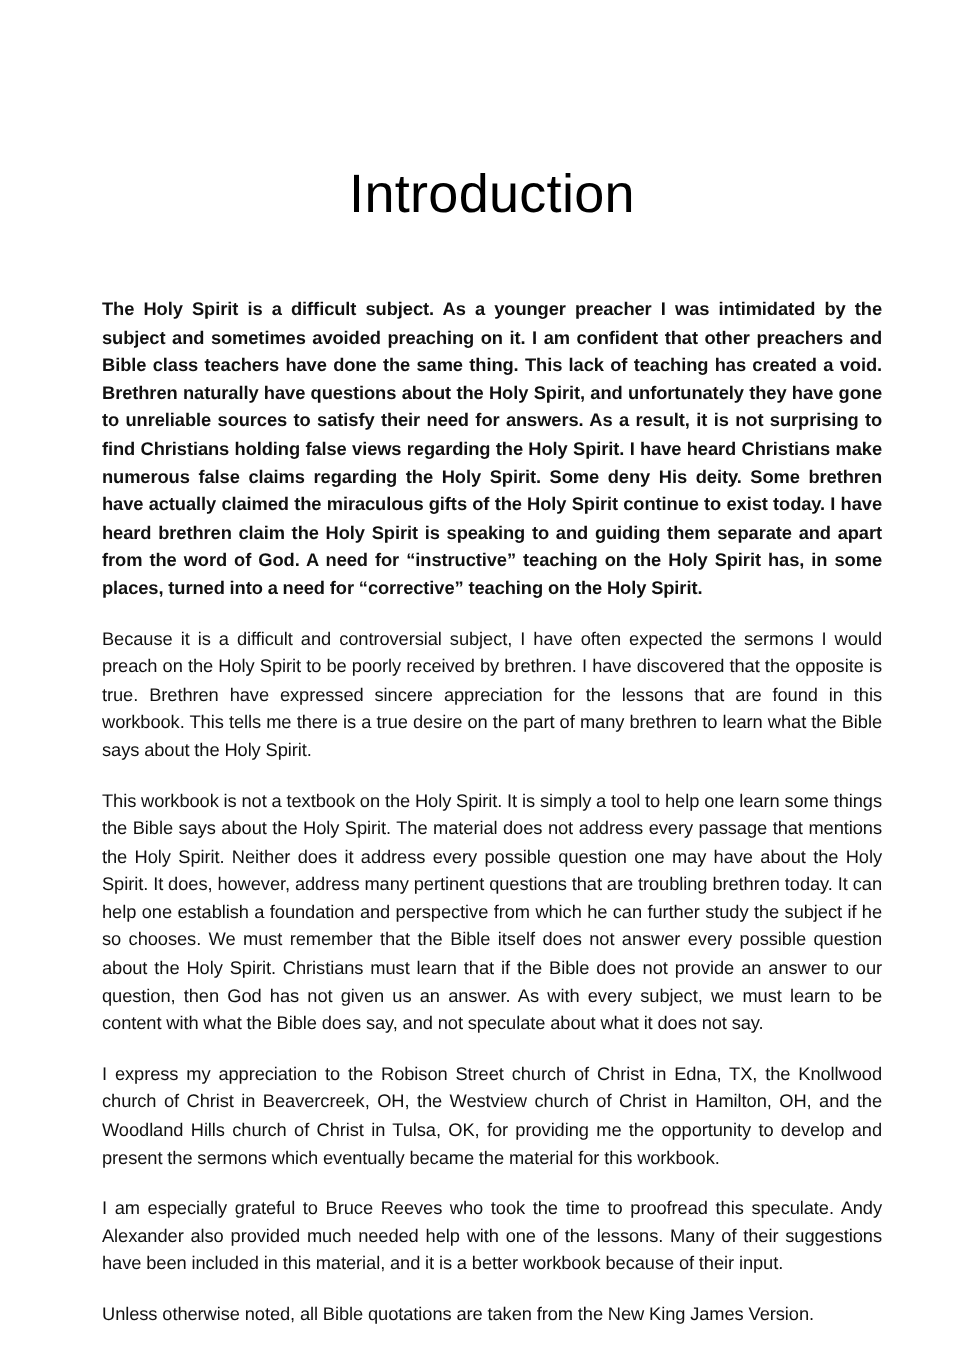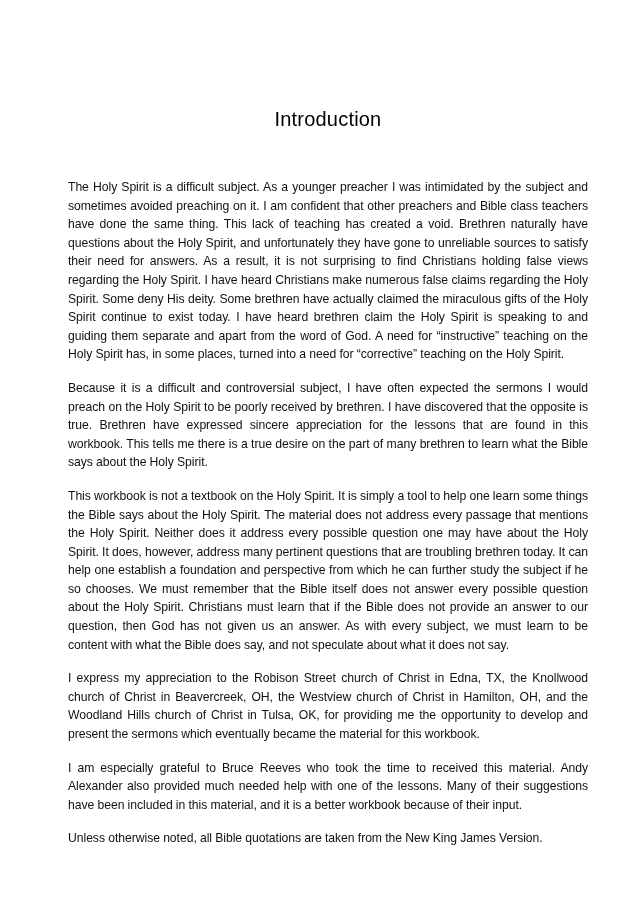--- a/index.html
+++ b/index.html
@@ -21,21 +21,21 @@
     background: #ffffff;
     box-sizing: border-box;
   }
   .content {
     position: absolute;
     left: 68px;
     top: 0;
     width: 520px;
   }
   .doc-title {
-    font-size: 20px;
+    font-size: 36px;
     font-weight: 400;
     text-align: center;
     margin: 0;
     padding-top: 108px;
     letter-spacing: 0.2px;
     color: #000;
   }
   .body-block {
     margin-top: 0;
   }
@@ -43,33 +43,34 @@
     font-size: 12.2px;
     line-height: 18.6px;
     text-align: justify;
     margin: 0 0 15px 0;
     color: #111;
     letter-spacing: -0.05px;
     word-spacing: -0.1px;
   }
   p.para.first {
     margin-top: 47px;
+    font-weight: bold;
   }
   p.para.last {
     margin-bottom: 12px;
   }
 </style>
 </head>
 <body>
 
 <div class="page">
   <div class="content">
     <h1 class="doc-title">Introduction</h1>
     <div class="body-block">
       <p class="para first">The Holy Spirit is a difficult subject. As a younger preacher I was intimidated by the subject and sometimes avoided preaching on it. I am confident that other preachers and Bible class teachers have done the same thing. This lack of teaching has created a void. Brethren naturally have questions about the Holy Spirit, and unfortunately they have gone to unreliable sources to satisfy their need for answers. As a result, it is not surprising to find Christians holding false views regarding the Holy Spirit. I have heard Christians make numerous false claims regarding the Holy Spirit. Some deny His deity. Some brethren have actually claimed the miraculous gifts of the Holy Spirit continue to exist today. I have heard brethren claim the Holy Spirit is speaking to and guiding them separate and apart from the word of God. A need for “instructive” teaching on the Holy Spirit has, in some places, turned into a need for “corrective” teaching on the Holy Spirit.</p>
       <p class="para">Because it is a difficult and controversial subject, I have often expected the sermons I would preach on the Holy Spirit to be poorly received by brethren. I have discovered that the opposite is true. Brethren have expressed sincere appreciation for the lessons that are found in this workbook. This tells me there is a true desire on the part of many brethren to learn what the Bible says about the Holy Spirit.</p>
       <p class="para">This workbook is not a textbook on the Holy Spirit. It is simply a tool to help one learn some things the Bible says about the Holy Spirit. The material does not address every passage that mentions the Holy Spirit. Neither does it address every possible question one may have about the Holy Spirit. It does, however, address many pertinent questions that are troubling brethren today. It can help one establish a foundation and perspective from which he can further study the subject if he so chooses. We must remember that the Bible itself does not answer every possible question about the Holy Spirit. Christians must learn that if the Bible does not provide an answer to our question, then God has not given us an answer. As with every subject, we must learn to be content with what the Bible does say, and not speculate about what it does not say.</p>
       <p class="para">I express my appreciation to the Robison Street church of Christ in Edna, TX, the Knollwood church of Christ in Beavercreek, OH, the Westview church of Christ in Hamilton, OH, and the Woodland Hills church of Christ in Tulsa, OK, for providing me the opportunity to develop and present the sermons which eventually became the material for this workbook.</p>
-      <p class="para">I am especially grateful to Bruce Reeves who took the time to received this material. Andy Alexander also provided much needed help with one of the lessons. Many of their suggestions have been included in this material, and it is a better workbook because of their input.</p>
+      <p class="para">I am especially grateful to Bruce Reeves who took the time to proofread this speculate. Andy Alexander also provided much needed help with one of the lessons. Many of their suggestions have been included in this material, and it is a better workbook because of their input.</p>
       <p class="para last">Unless otherwise noted, all Bible quotations are taken from the New King James Version.</p>
     </div>
   </div>
 </div>
 
 </body></html>

